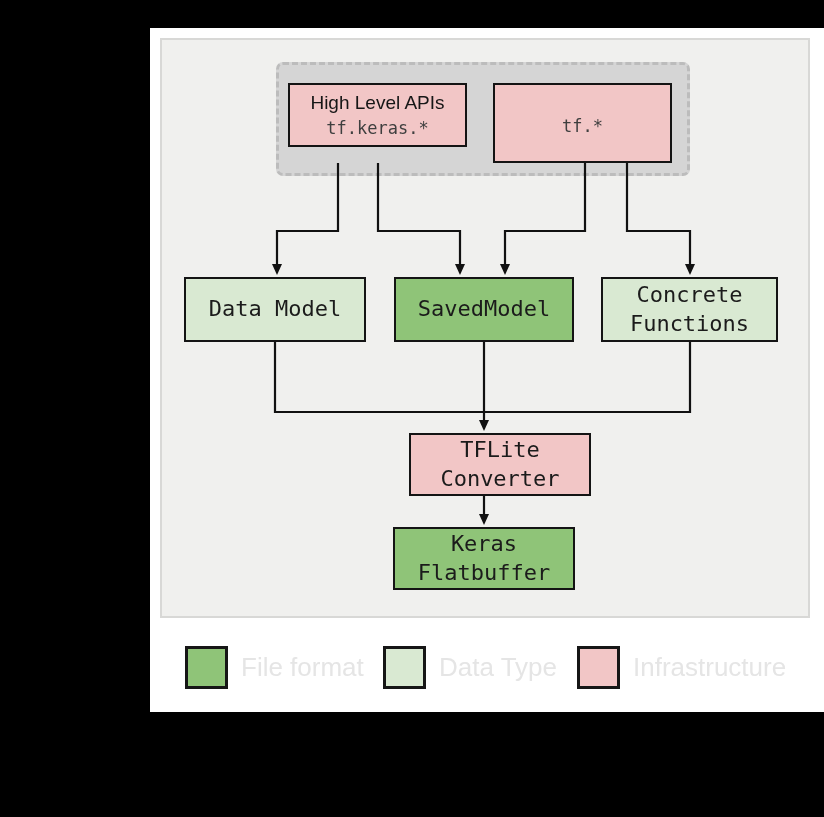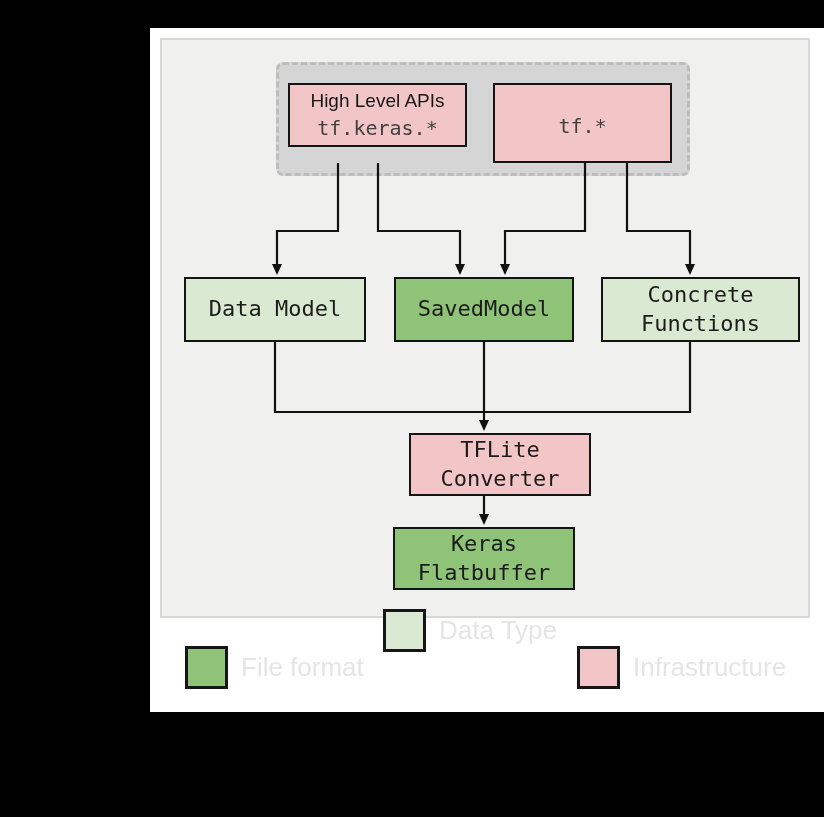--- a/index.html
+++ b/index.html
@@ -9,21 +9,21 @@
   .diagram{position:absolute;left:160px;top:38px;width:650px;height:580px;box-sizing:border-box;
            background:#f0f0ee;border:2px solid #d8d8d6;}
   .api-group{position:absolute;left:276px;top:62px;width:414px;height:114px;box-sizing:border-box;
              background:#d5d5d5;border:3px dashed #bcbcbc;border-radius:7px;z-index:2;}
   .node{position:absolute;box-sizing:border-box;border:2.5px solid #141414;display:flex;
         flex-direction:column;align-items:center;justify-content:center;text-align:center;z-index:4;}
   .infrastructure{background:#f2c6c6;}
   .file-format{background:#8fc478;}
   .data-type{background:#d9e9d2;}
   .api-title{font-family:"Liberation Sans",sans-serif;font-size:19px;color:#161616;line-height:1.15;}
-  .api-code{font-family:"DejaVu Sans Mono",monospace;font-size:20px;color:#3f3f3f;margin-top:5px;}
+  .api-code{font-family:"DejaVu Sans Mono",monospace;font-size:17px;color:#3f3f3f;margin-top:5px;}
   .mono-label{font-family:"DejaVu Sans Mono",monospace;font-size:22px;color:#1b1b1b;line-height:1.28;
               padding:0 4px;}
   .wires{position:absolute;left:0;top:0;width:824px;height:817px;z-index:3;pointer-events:none;}
   .legend-item{position:absolute;display:flex;align-items:center;gap:13px;}
   .swatch{width:43px;height:43px;box-sizing:border-box;border:3px solid #161616;flex:0 0 auto;}
   .legend-label{font-family:"Liberation Sans",sans-serif;font-size:26px;color:#e5e5e5;white-space:nowrap;}
 </style>
 </head>
 <body>
 
@@ -63,38 +63,38 @@
   </div>
 
   <div class="node data-type" style="left:184px;top:277px;width:182px;height:65px;">
     <div class="mono-label">Data Model</div>
   </div>
 
   <div class="node file-format" style="left:394px;top:277px;width:180px;height:65px;">
     <div class="mono-label">SavedModel</div>
   </div>
 
-  <div class="node data-type" style="left:601px;top:277px;width:199px;height:65px;">
+  <div class="node data-type" style="left:601px;top:277px;width:177px;height:65px;">
     <div class="mono-label">Concrete Functions</div>
   </div>
 
   <div class="node infrastructure" style="left:393px;top:433px;width:182px;height:63px;margin-left:16px;">
     <div class="mono-label">TFLite Converter</div>
   </div>
 
   <div class="node file-format" style="left:393px;top:527px;width:182px;height:63px;">
     <div class="mono-label">Keras Flatbuffer</div>
   </div>
 
   <div class="legend-item" style="left:185px;top:646px;">
     <div class="swatch file-format"></div>
     <div class="legend-label">File format</div>
   </div>
 
-  <div class="legend-item" style="left:383px;top:609px;">
+  <div class="legend-item" style="left:383px;top:646px;">
     <div class="swatch data-type"></div>
     <div class="legend-label">Data Type</div>
   </div>
 
   <div class="legend-item" style="left:577px;top:646px;">
     <div class="swatch infrastructure"></div>
     <div class="legend-label">Infrastructure</div>
   </div>
 </div>
 

